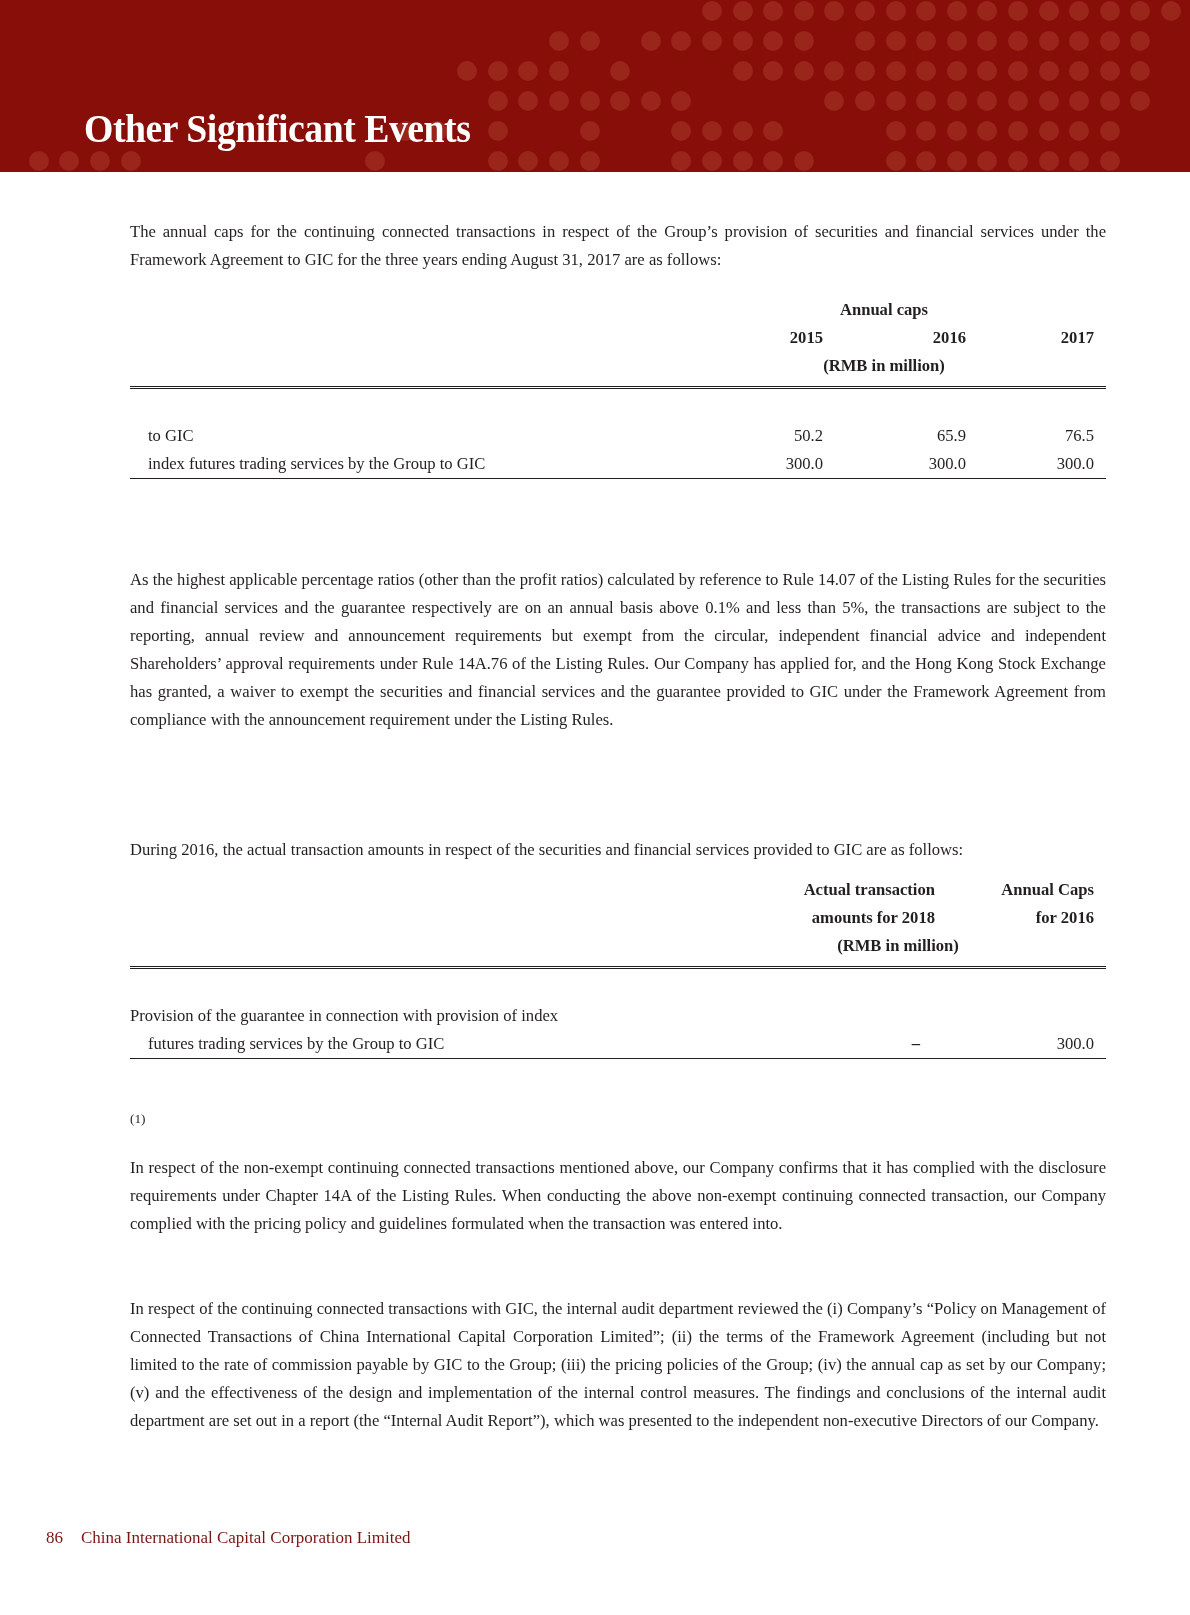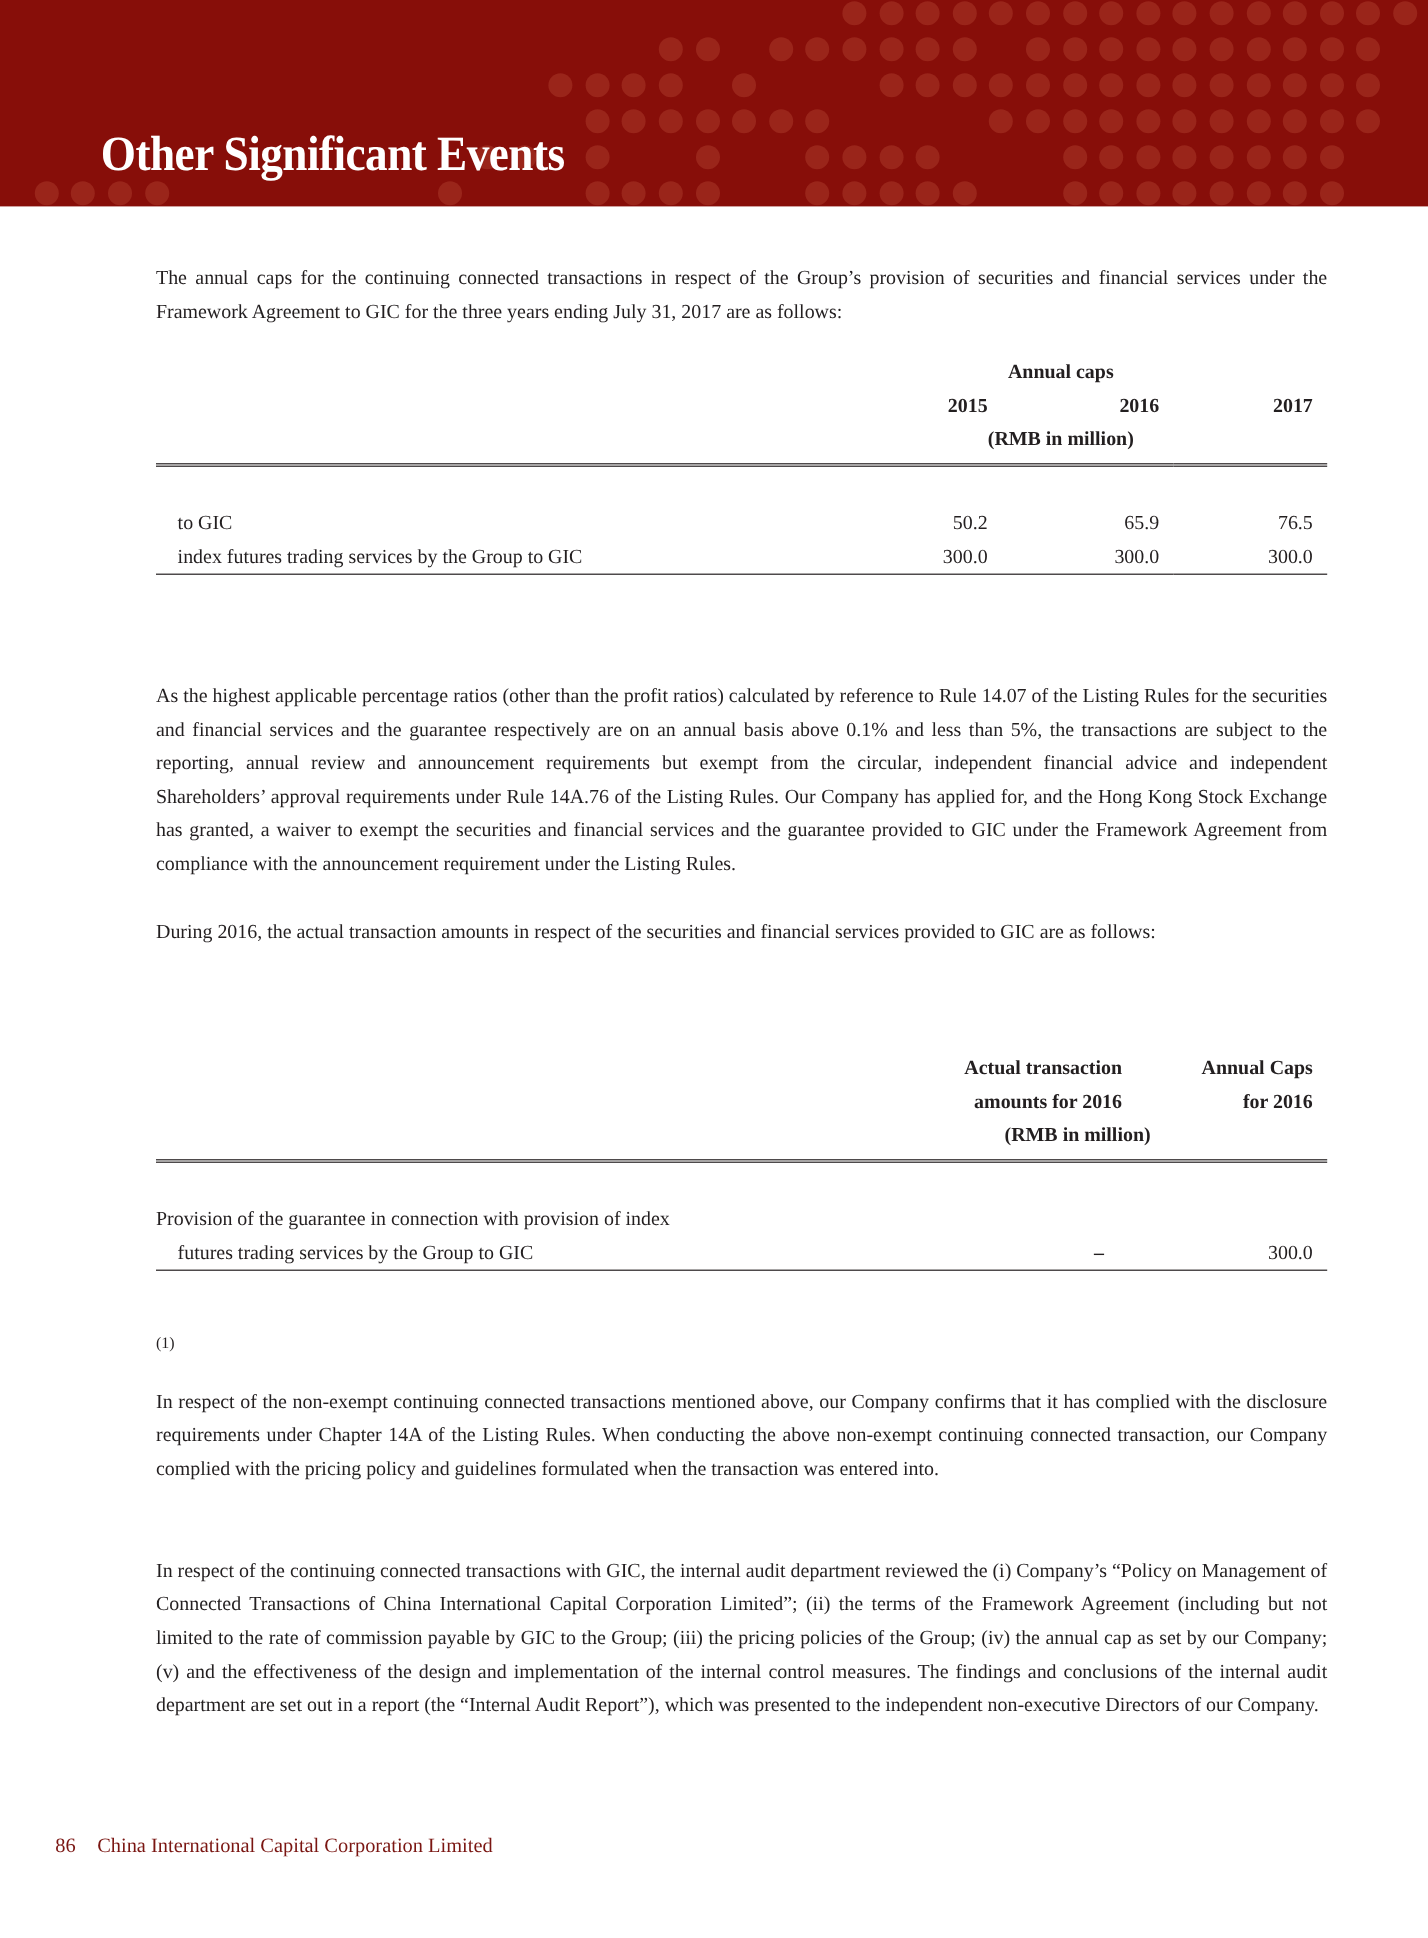--- a/index.html
+++ b/index.html
@@ -140,21 +140,21 @@
       <div class="dot" style="left: 977.4px; top: 151px;"></div>
       <div class="dot" style="left: 1008px; top: 151px;"></div>
       <div class="dot" style="left: 1038.6px; top: 151px;"></div>
       <div class="dot" style="left: 1069.2px; top: 151px;"></div>
       <div class="dot" style="left: 1099.8px; top: 151px;"></div>
     </div>
   <h1 class="banner-title">Other Significant Events</h1>
 </div>
 
 <div class="content" style="top: 218px;">
-  <p class="para">The annual caps for the continuing connected transactions in respect of the Group’s provision of securities and financial services under the Framework Agreement to GIC for the three years ending July 31, 2017 are as follows:</p>
+  <p class="para">The annual caps for the continuing connected transactions in respect of the Group’s provision of securities and financial services under the Framework Agreement to GIC for the three years ending August 31, 2017 are as follows:</p>
 </div>
 
 <div class="content" style="top: 296px;">
   <table class="fin">
     <colgroup>
       <col style="width: 560px;">
       <col style="width: 145px;">
       <col style="width: 143px;">
       <col style="width: 128px;">
     </colgroup>
@@ -193,40 +193,40 @@
       <td class="num" style="padding-right: 12px;">300.0</td>
     </tr>
   </tbody>
     </table>
 </div>
 
 <div class="content" style="top: 566px;">
   <p class="para">As the highest applicable percentage ratios (other than the profit ratios) calculated by reference to Rule 14.07 of the Listing Rules for the securities and financial services and the guarantee respectively are on an annual basis above 0.1% and less than 5%, the transactions are subject to the reporting, annual review and announcement requirements but exempt from the circular, independent financial advice and independent Shareholders’ approval requirements under Rule 14A.76 of the Listing Rules. Our Company has applied for, and the Hong Kong Stock Exchange has granted, a waiver to exempt the securities and financial services and the guarantee provided to GIC under the Framework Agreement from compliance with the announcement requirement under the Listing Rules.</p>
 </div>
 
-<div class="content" style="top: 763px;">
+<div class="content" style="top: 836px;">
   <p class="para">During 2016, the actual transaction amounts in respect of the securities and financial services provided to GIC are as follows:</p>
 </div>
 
 <div class="content" style="top: 876px;">
   <table class="fin">
     <colgroup>
       <col style="width: 640px;">
       <col style="width: 210px;">
       <col style="width: 126px;">
     </colgroup>
     <tbody>
         <tr>
       <td></td>
       <td class="hdr num" style="padding-right: 45px;">Actual transaction</td>
       <td class="hdr num" style="padding-right: 12px;">Annual Caps</td>
     </tr>
     <tr>
       <td></td>
-      <td class="hdr num" style="padding-right: 45px;">amounts for 2016</td>
+      <td class="hdr num" style="padding-right: 45px;">amounts for 2018</td>
       <td class="hdr num" style="padding-right: 12px;">for 2016</td>
     </tr>
     <tr>
       <td class="rule-double"></td>
       <td colspan="2" class="hdr rule-double" style="text-align:center; padding-bottom: 6px;">
         <span style="position:relative; left:-40px;">(RMB in million)</span>
       </td>
     </tr>
     <tr>
           <td colspan="3" style="height: 34px;"></td>

